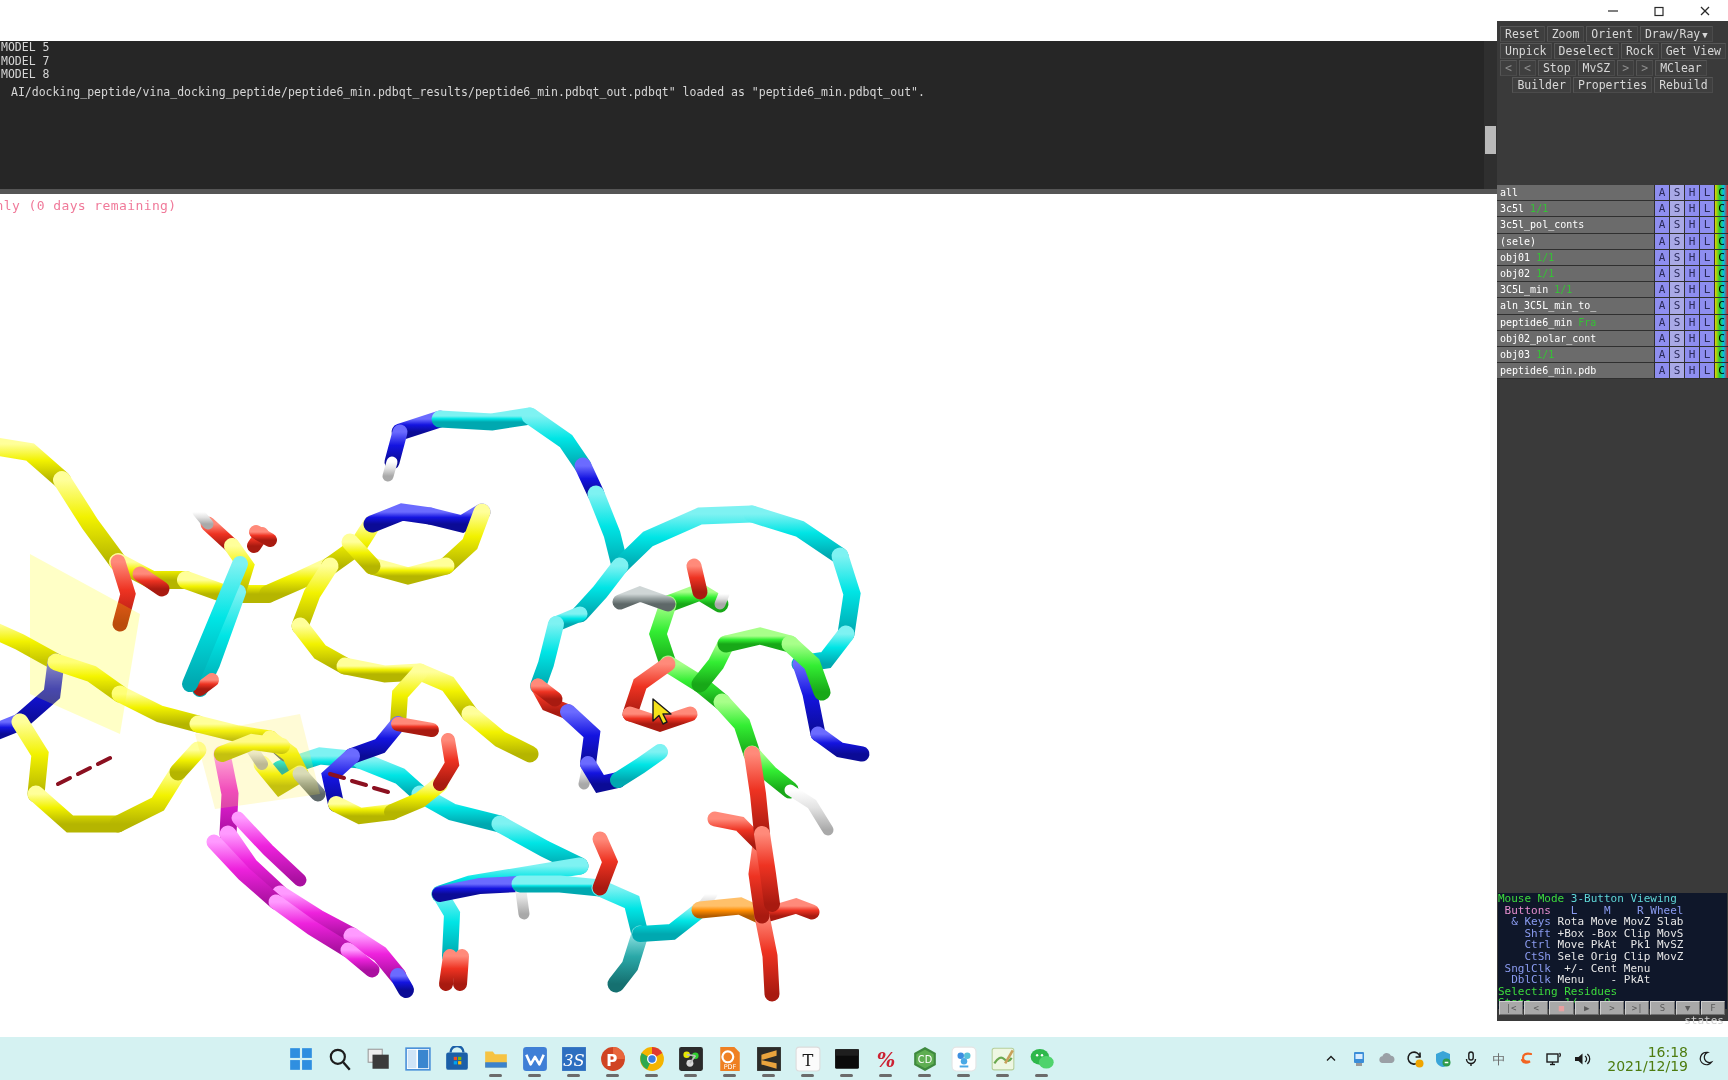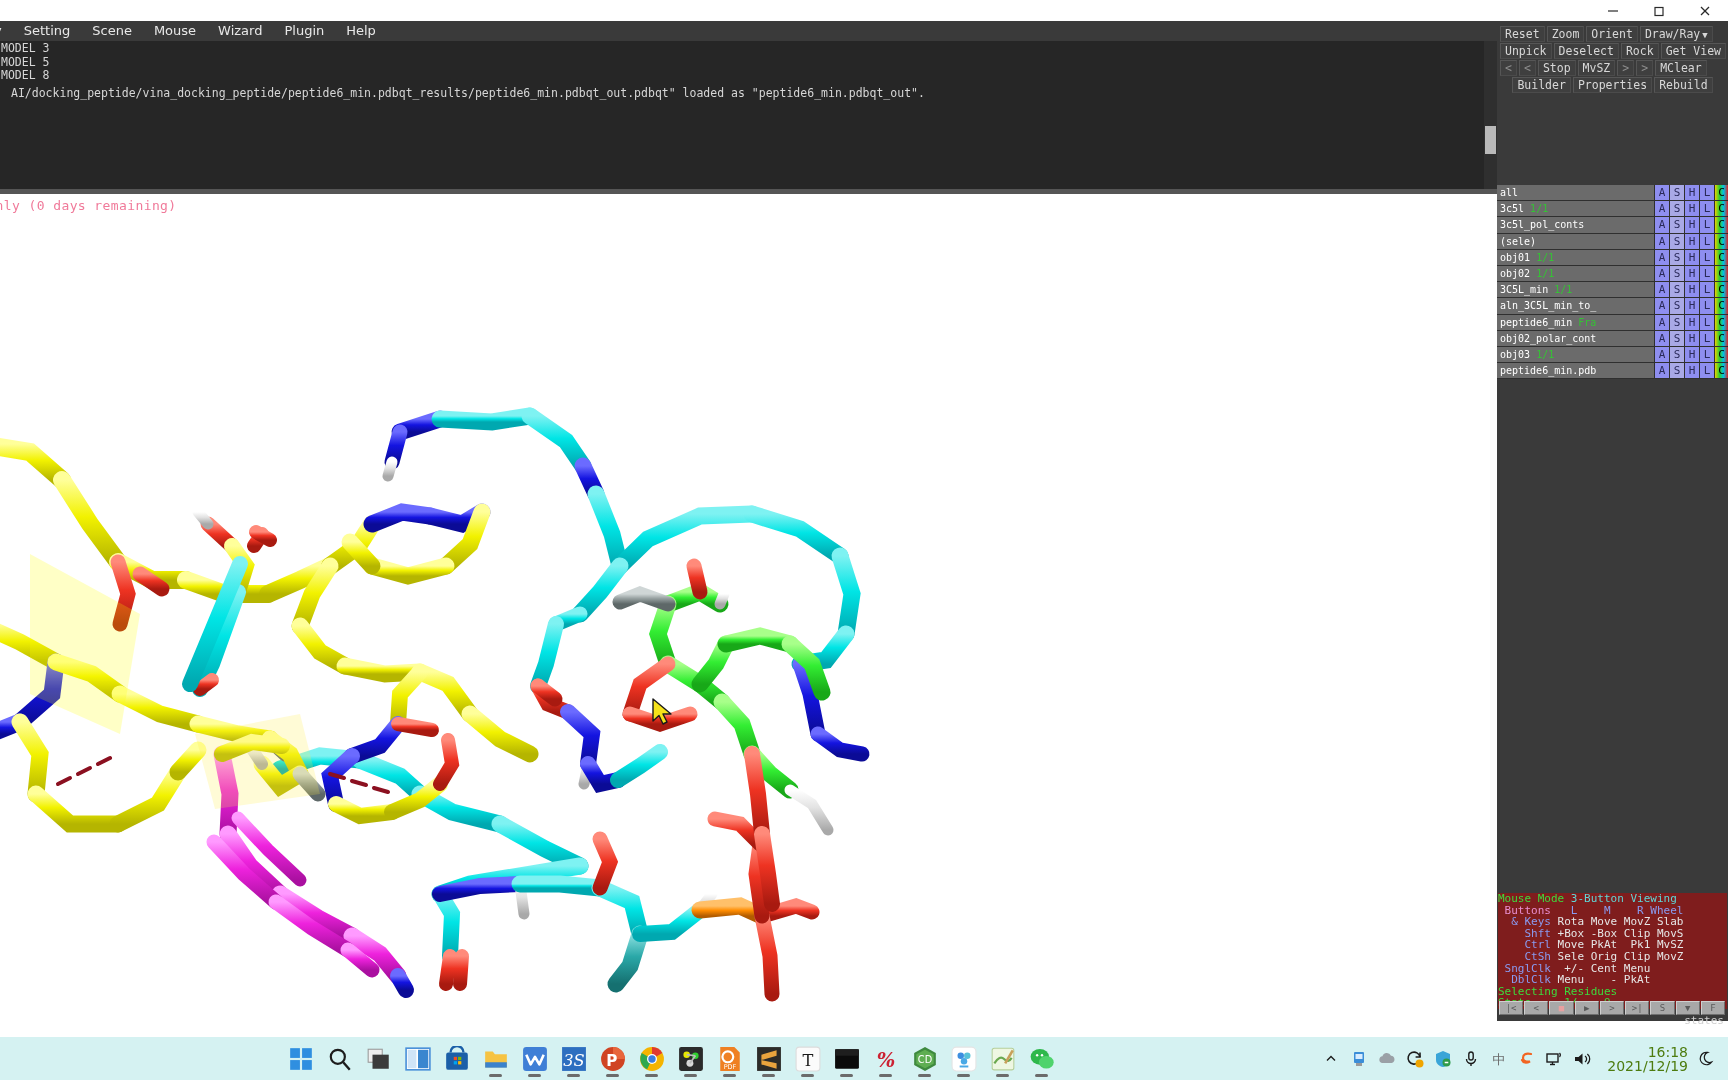--- a/index.html
+++ b/index.html
@@ -119,21 +119,21 @@
   .objtog.c{
     width:14px;
     background:linear-gradient(90deg,#e8d000 0%,#2fd02f 34%,#00c0e8 67%,#e02020 100%);
     color:#000;
   }
 
   
   .mousemode{
     position:absolute; left:1px; top:872px; width:229px;
     font-family:"DejaVu Sans Mono", monospace; font-size:11px; line-height:11.6px;
-    background:#7f1d1d; white-space:pre;
+    background:#0f172a; white-space:pre;
   }
   .mm-green{ color:#3ddb3d; }
   .mm-cyan{ color:#5fd7d7; }
   .mm-blue{ color:#8a9bf0; }
   .mm-white{ color:#e6e6e6; }
   .mm-pink{ color:#e88fd0; }
   .mm-row{ display:block; }
 
   .playrow{
     position:absolute; left:2px; bottom:6px; width:227px; height:15px;
@@ -198,33 +198,24 @@
         </svg>
     </div>
     <div class="winbtn">
       <svg width="14" height="14" viewBox="0 0 14 14">
           <line x1="3" y1="3" x2="11" y2="11" stroke="#2b2b2b" stroke-width="1.2"></line>
           <line x1="11" y1="3" x2="3" y2="11" stroke="#2b2b2b" stroke-width="1.2"></line>
         </svg>
     </div>
   </div>
 
-  <div class="menubar">
-    <div class="menuitem">y</div>
-    <div class="menuitem">Setting</div>
-    <div class="menuitem">Scene</div>
-    <div class="menuitem">Mouse</div>
-    <div class="menuitem">Wizard</div>
-    <div class="menuitem">Plugin</div>
-    <div class="menuitem">Help</div>
-  </div>
 
   <div class="console">
-    <div class="cline first">MODEL 3</div>
     <div class="cline">MODEL 5</div>
+    <div class="cline">MODEL 7</div>
     <div class="cline">MODEL 8</div>
     <div class="cline cpath">AI/docking_peptide/vina_docking_peptide/peptide6_min.pdbqt_results/peptide6_min.pdbqt_out.pdbqt" loaded as "peptide6_min.pdbqt_out".</div>
 
     <div class="console-scrollbar">
       <div class="console-thumb"></div>
     </div>
   </div>
 
   <div class="sepband"></div>
 

